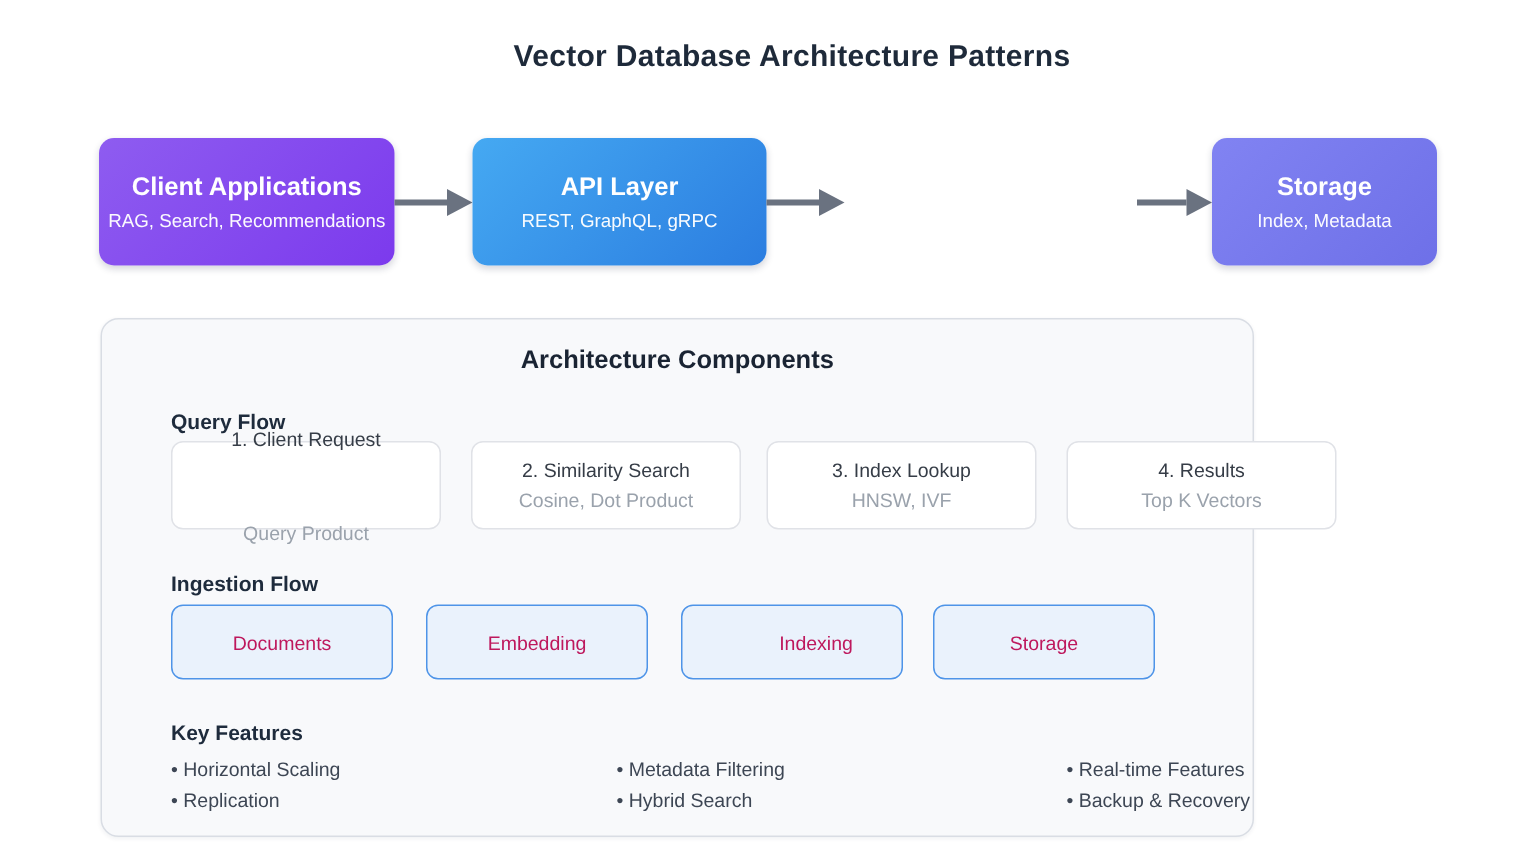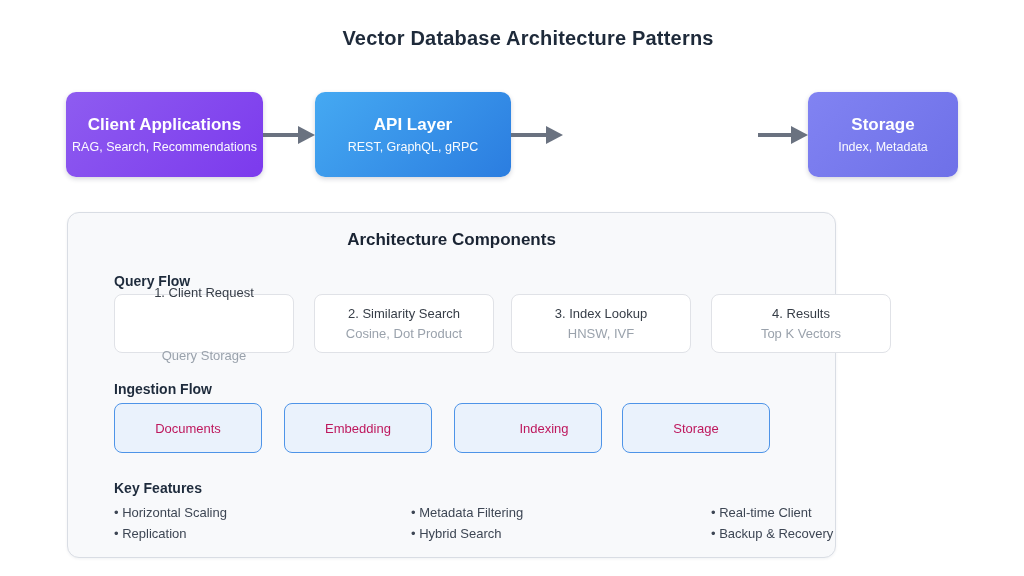--- a/index.html
+++ b/index.html
@@ -124,21 +124,21 @@
   </div>
 
   <div class="panel">
 
     <div class="panel-title">Architecture Components</div>
 
     <div class="section-heading h-query">Query Flow</div>
 
     <div class="query-step qs-0">
       <div class="step-title">1. Client Request</div>
-      <div class="step-subtitle">Query Storage</div>
+      <div class="step-subtitle">Query Product</div>
     </div>
     <div class="query-step qs-1">
       <div class="step-title">2. Similarity Search</div>
       <div class="step-subtitle">Cosine, Dot Product</div>
     </div>
     <div class="query-step qs-2">
       <div class="step-title">3. Index Lookup</div>
       <div class="step-subtitle">HNSW, IVF</div>
     </div>
     <div class="query-step qs-3">
@@ -157,19 +157,19 @@
 
     <div class="feature-col fc-0">
       <div class="feature-line">• Horizontal Scaling</div>
       <div class="feature-line">• Replication</div>
     </div>
     <div class="feature-col fc-1">
       <div class="feature-line">• Metadata Filtering</div>
       <div class="feature-line">• Hybrid Search</div>
     </div>
     <div class="feature-col fc-2">
-      <div class="feature-line">• Real-time Client</div>
+      <div class="feature-line">• Real-time Features</div>
       <div class="feature-line">• Backup &amp; Recovery</div>
     </div>
 
   </div>
 
 </div>
 
 </body></html>

